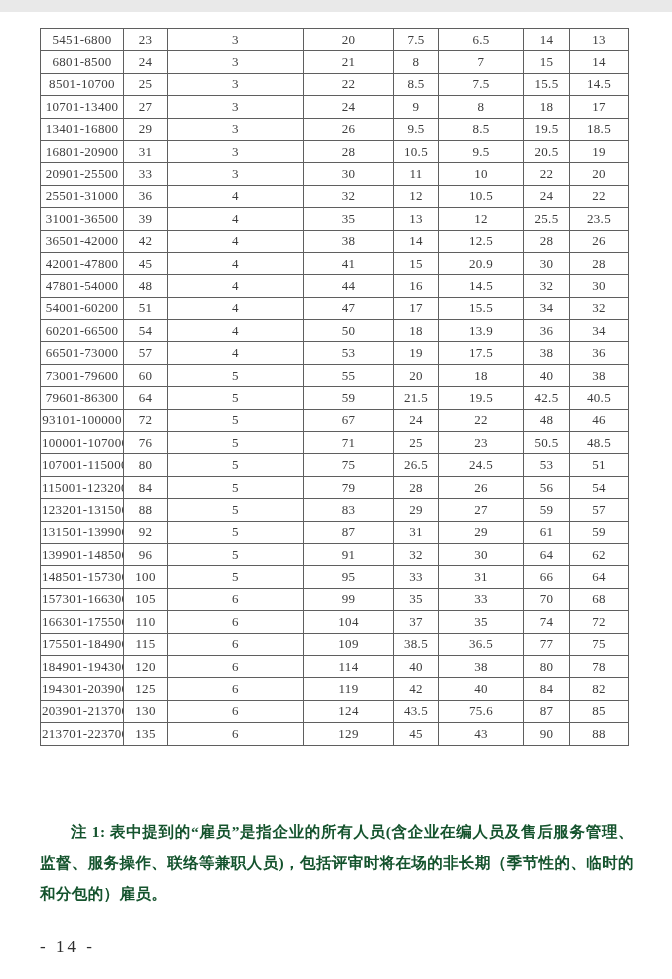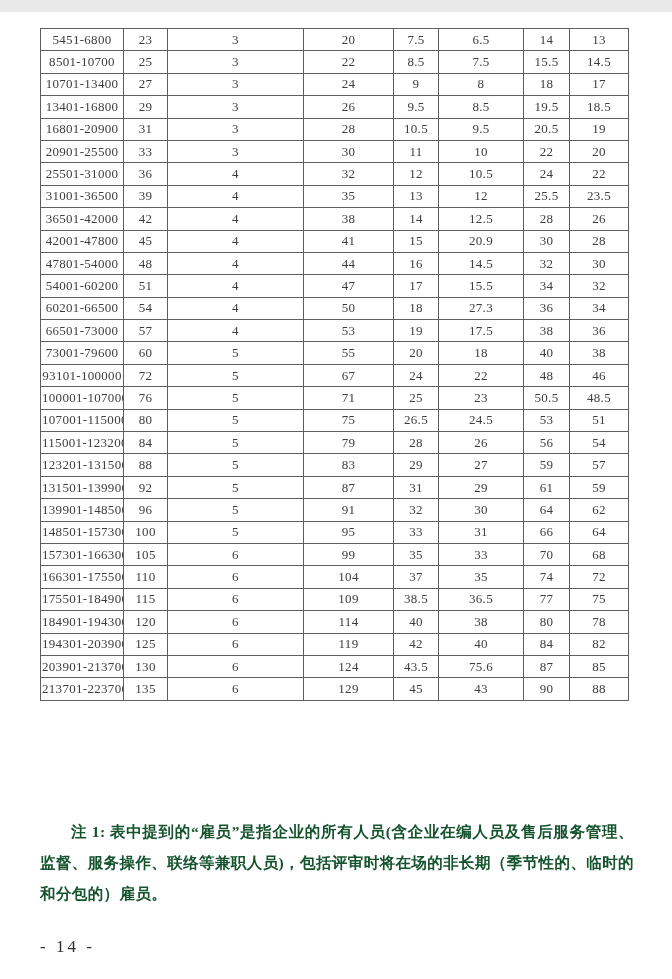--- a/index.html
+++ b/index.html
@@ -73,20 +73,30 @@
           <td>5451-6800</td>
           <td>23</td>
           <td>3</td>
           <td>20</td>
           <td>7.5</td>
           <td>6.5</td>
           <td>14</td>
           <td>13</td>
         </tr>
         <tr>
+          <td>6801-8500</td>
+          <td>24</td>
+          <td>3</td>
+          <td>21</td>
+          <td>8</td>
+          <td>7</td>
+          <td>15</td>
+          <td>14</td>
+        </tr>
+        <tr>
           <td>8501-10700</td>
           <td>25</td>
           <td>3</td>
           <td>22</td>
           <td>8.5</td>
           <td>7.5</td>
           <td>15.5</td>
           <td>14.5</td>
         </tr>
         <tr>
@@ -188,21 +198,21 @@
           <td>15.5</td>
           <td>34</td>
           <td>32</td>
         </tr>
         <tr>
           <td>60201-66500</td>
           <td>54</td>
           <td>4</td>
           <td>50</td>
           <td>18</td>
-          <td>27.3</td>
+          <td>13.9</td>
           <td>36</td>
           <td>34</td>
         </tr>
         <tr>
           <td>66501-73000</td>
           <td>57</td>
           <td>4</td>
           <td>53</td>
           <td>19</td>
           <td>17.5</td>
@@ -213,20 +223,30 @@
           <td>73001-79600</td>
           <td>60</td>
           <td>5</td>
           <td>55</td>
           <td>20</td>
           <td>18</td>
           <td>40</td>
           <td>38</td>
         </tr>
         <tr>
+          <td>79601-86300</td>
+          <td>64</td>
+          <td>5</td>
+          <td>59</td>
+          <td>21.5</td>
+          <td>19.5</td>
+          <td>42.5</td>
+          <td>40.5</td>
+        </tr>
+        <tr>
           <td>93101-100000</td>
           <td>72</td>
           <td>5</td>
           <td>67</td>
           <td>24</td>
           <td>22</td>
           <td>48</td>
           <td>46</td>
         </tr>
         <tr>

